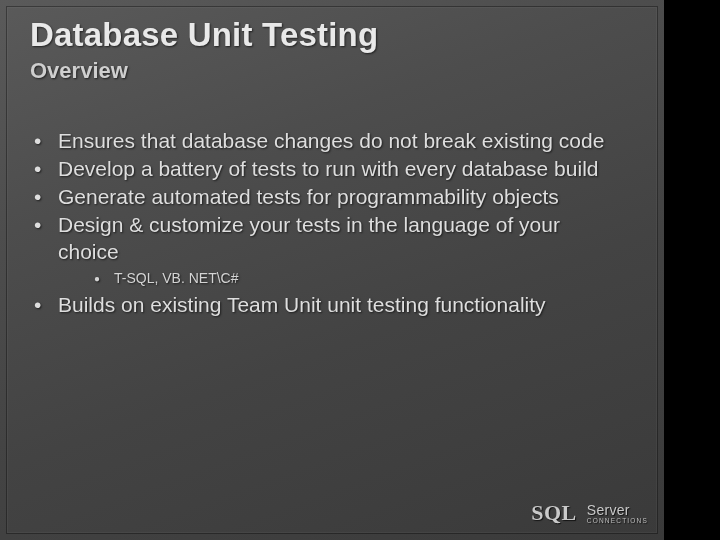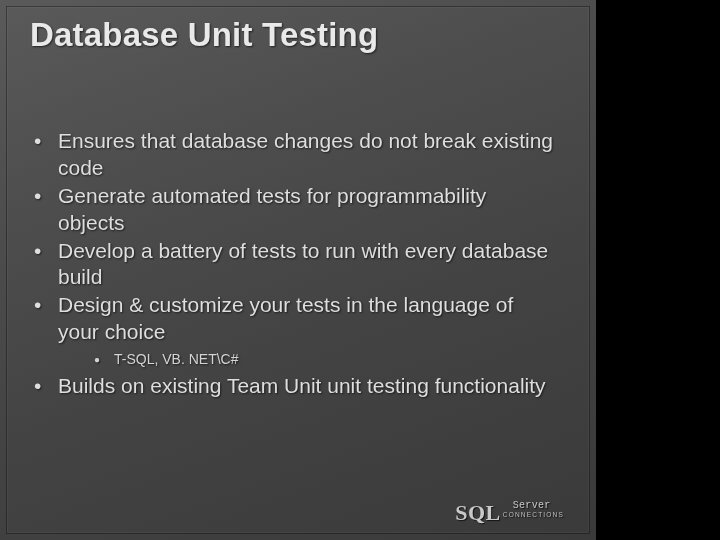--- a/index.html
+++ b/index.html
@@ -6,21 +6,21 @@
     margin: 0;
     padding: 0;
     width: 720px;
     height: 540px;
     overflow: hidden;
     font-family: Arial, Helvetica, sans-serif;
     background: #000;
   }
   .slide {
     position: relative;
-    width: 596px;
+    width: 664px;
     height: 540px;
     background: linear-gradient(160deg, #5a5a5a 0%, #4d4d4d 30%, #434343 60%, #3a3a3a 100%);
     box-sizing: border-box;
   }
   .frame {
     position: absolute;
     top: 6px;
     left: 6px;
     right: 6px;
     bottom: 6px;
@@ -91,66 +91,67 @@
   ul.lvl2 > li::before {
     content: "●";
     position: absolute;
     left: 36px;
     top: 3px;
     font-size: 10px;
     color: #d4d4d4;
   }
   .logo {
     position: absolute;
-    right: 32px;
+    right: 16px;
     bottom: 14px;
     display: flex;
-    gap: 2px;
+    align-items: center;
+    gap: 10px;
     color: #c9c9c9;
     text-shadow: 1px 1px 1px rgba(0,0,0,0.7);
   }
   .logo .sql {
     font-family: "Times New Roman", Times, serif;
     font-size: 22px;
     font-weight: bold;
     letter-spacing: 0.5px;
   }
   .logo .server-wrap {
     display: flex;
     flex-direction: column;
     align-items: flex-start;
     line-height: 0.85;
     margin-top: 2px;
   }
   .logo .server {
-    font-family: Liberation Mono, monospace;
-    font-size: 10px;
+    font-family: Liberation Sans, sans-serif;
+    font-size: 14px;
     letter-spacing: 0.3px;
-    margin-left: 10px;
   }
   .logo .conn {
     font-size: 6.5px;
     letter-spacing: 1.2px;
     color: #bdbdbd;
     margin-top: 1px;
   }
 </style>
 </head>
 <body>
 
 <div class="slide">
   <div class="frame"></div>
 
   <div class="title">Database Unit Testing</div>
+  <div class="subtitle">Overview</div>
 
   <div class="body">
     <ul class="lvl1">
       <li><span>Ensures that database changes do not break existing code</span></li>
+      <li><span>Develop a battery of tests to run with every database build</span></li>
       <li><span>Generate automated tests for programmability objects</span></li>
-      <li><span>Develop a battery of tests to run with every database build</span></li>
       <li>
         <span>Design &amp; customize your tests in the language of your choice</span>
         <ul class="lvl2">
           <li><span>T-SQL, VB. NET\C#</span></li>
         </ul>
       </li>
       <li><span>Builds on existing Team Unit unit testing functionality</span></li>
     </ul>
   </div>
 

